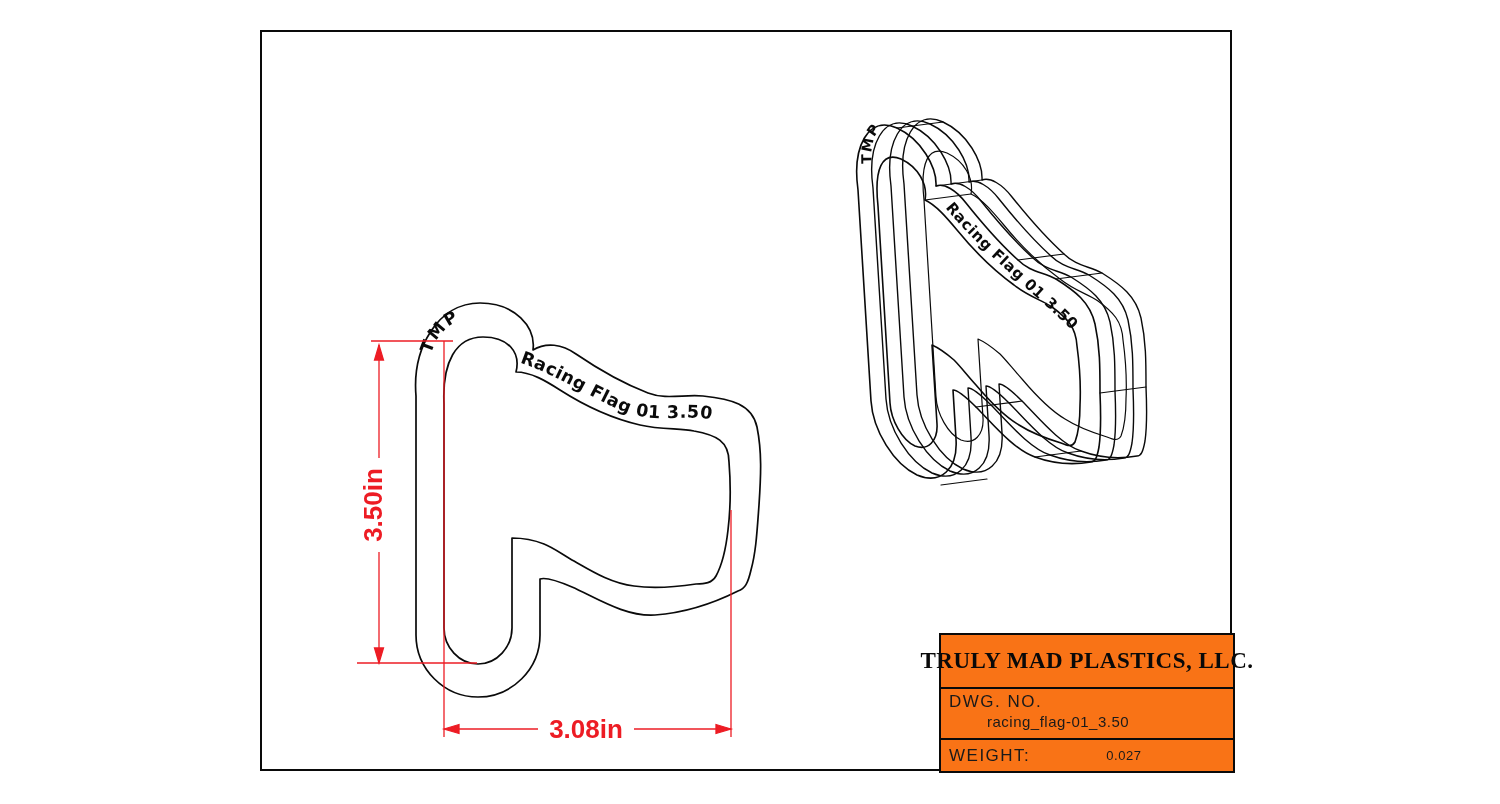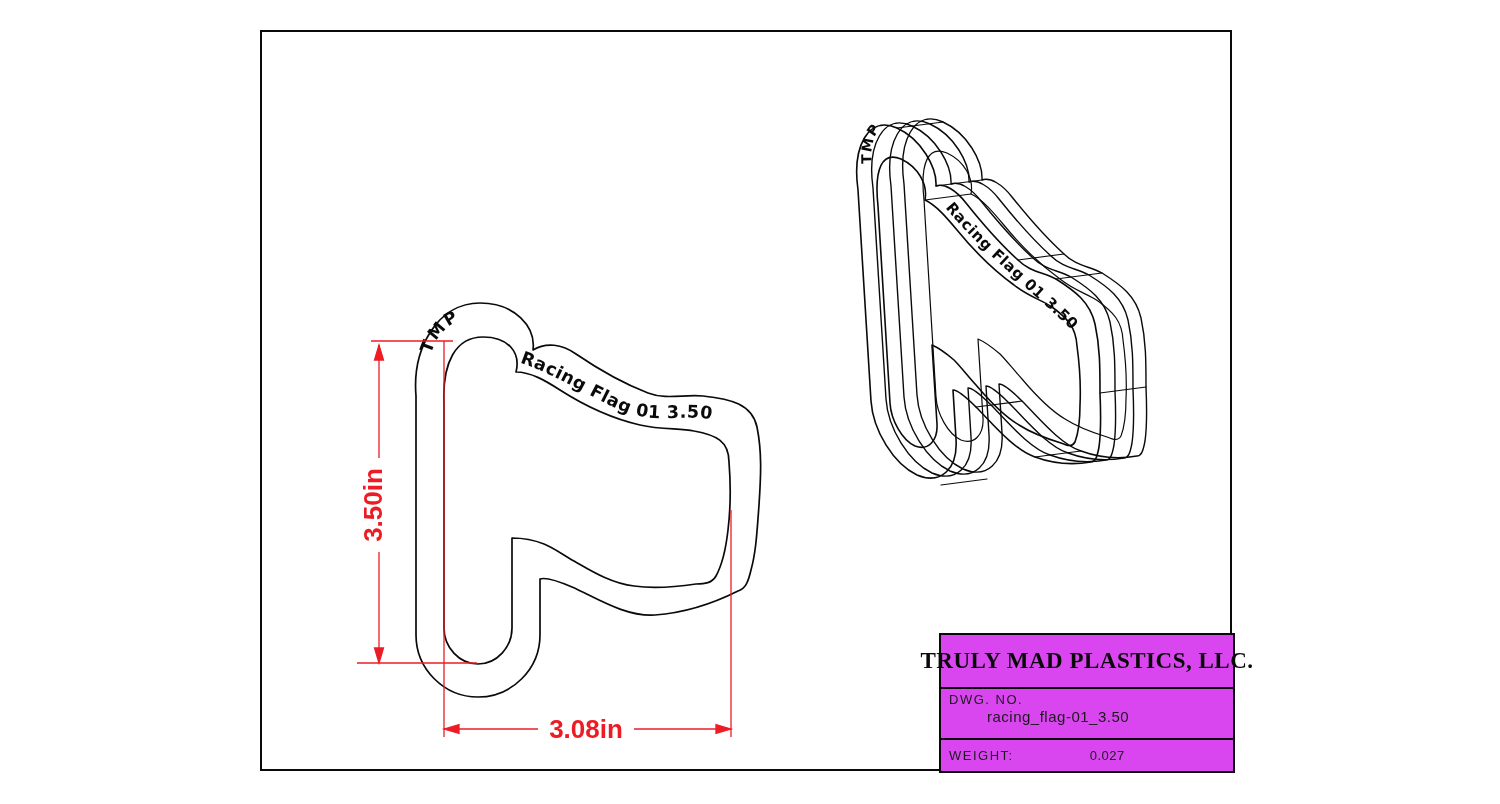--- a/index.html
+++ b/index.html
@@ -3,26 +3,26 @@
 <meta charset="utf-8">
 <style>
   html,body{margin:0;padding:0;background:#ffffff;width:1500px;height:804px;overflow:hidden;
             font-family:"Liberation Sans", sans-serif;}
   #stage{position:absolute;left:0;top:0;width:1500px;height:804px;background:#fff;}
   #frame{position:absolute;left:260px;top:30px;width:972px;height:741px;
          border:2.5px solid #0a0a0a;box-sizing:border-box;background:#fff;}
   #art{position:absolute;left:0;top:0;width:1500px;height:804px;}
   
   #titleblock{position:absolute;left:939px;top:633px;width:296px;height:140px;
-              border:2px solid #0a0a0a;box-sizing:border-box;background:#d946ef;}
+              border:2px solid #0a0a0a;box-sizing:border-box;background:#f97316;}
   .tb-row1{height:52px;border-bottom:2px solid #0a0a0a;display:flex;align-items:center;justify-content:center;}
   .tb-company{font-family:"Liberation Serif", serif;font-weight:bold;font-size:23px;color:#090909;
               letter-spacing:0.5px;white-space:nowrap;}
   .tb-row2{height:51px;border-bottom:2px solid #0a0a0a;padding:3px 0 0 8px;box-sizing:border-box;}
-  .tb-label{font-size:13px;color:#1a1a1a;letter-spacing:1.5px;}
+  .tb-label{font-size:17px;color:#1a1a1a;letter-spacing:1.5px;}
   .tb-dwgno{font-size:15px;color:#1a1a1a;margin:1px 0 0 38px;letter-spacing:0.5px;}
   .tb-row3{height:31px;display:flex;align-items:center;padding-left:8px;box-sizing:border-box;}
   .tb-weightval{font-size:13px;color:#1a1a1a;margin-left:76px;letter-spacing:0.5px;}
   .outline-text{font-family:"DejaVu Sans", sans-serif;font-weight:bold;}
   .dim-text{font-family:"Liberation Sans", sans-serif;font-weight:bold;font-size:26px;}
 </style>
 </head>
 <body>
 
 <div id="stage">

